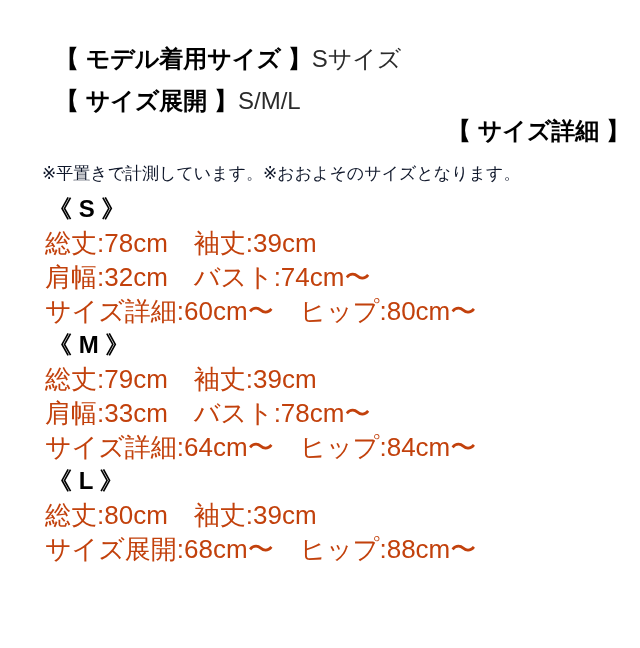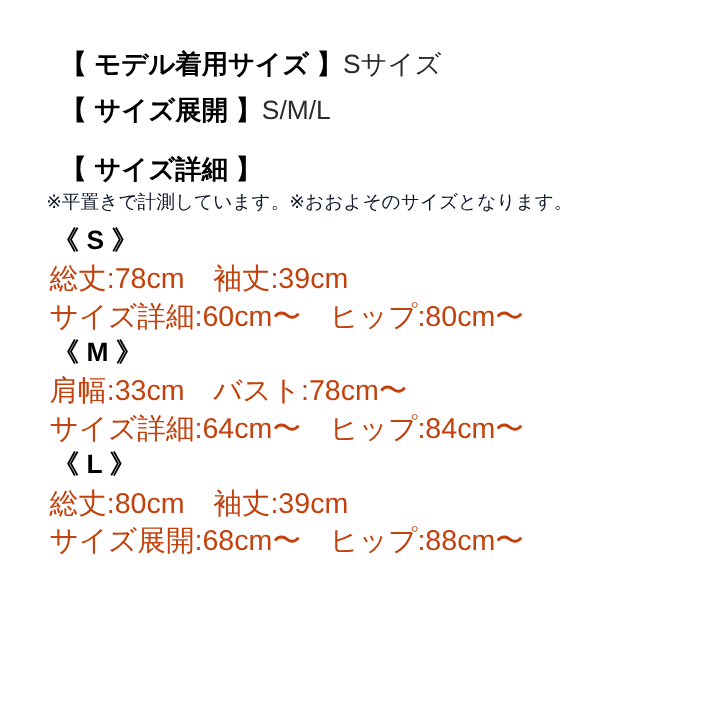--- a/index.html
+++ b/index.html
@@ -18,22 +18,22 @@
     font-family: "Liberation Sans", "DejaVu Sans", sans-serif;
     overflow: hidden;
   }
   .header-line {
     padding-left: 55px;
     font-size: 24px;
     line-height: 30px;
     white-space: nowrap;
   }
   .header-line.h1 { margin-bottom: 12px; }
-  .header-line.h2 { margin-bottom: 24px; }
-  .header-line.h3 { margin-bottom: 2px; }
+  .header-line.h2 { margin-bottom: 0; }
+  .header-line.h3 { margin-bottom: 16px; text-align: right; }
   .header-bracket {
     font-weight: bold;
     color: #000000;
   }
   .header-value {
     font-weight: normal;
     color: #2b2b2b;
   }
   .note {
     padding-left: 42px;
@@ -74,25 +74,27 @@
 
   <div class="header-line h3">
     <span class="header-bracket">【 サイズ詳細 】</span><span class="header-value"></span>
   </div>
 
   <div class="note">※平置きで計測しています。※おおよそのサイズとなります。</div>
 
   <div class="size-section">
     <div class="size-name">《 S 》</div>
     <div class="size-row">総丈:78cm　袖丈:39cm</div>
+    <div class="size-row">肩幅:32cm　バスト:74cm〜</div>
     <div class="size-row">サイズ詳細:60cm〜　ヒップ:80cm〜</div>
   </div>
 
   <div class="size-section">
     <div class="size-name">《 M 》</div>
+    <div class="size-row">総丈:79cm　袖丈:39cm</div>
     <div class="size-row">肩幅:33cm　バスト:78cm〜</div>
     <div class="size-row">サイズ詳細:64cm〜　ヒップ:84cm〜</div>
   </div>
 
   <div class="size-section">
     <div class="size-name">《 L 》</div>
     <div class="size-row">総丈:80cm　袖丈:39cm</div>
     <div class="size-row">サイズ展開:68cm〜　ヒップ:88cm〜</div>
   </div>
 

